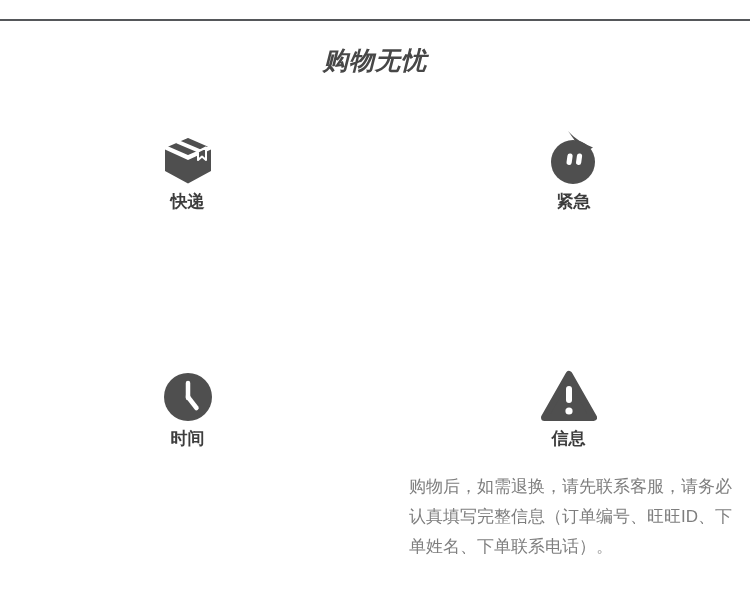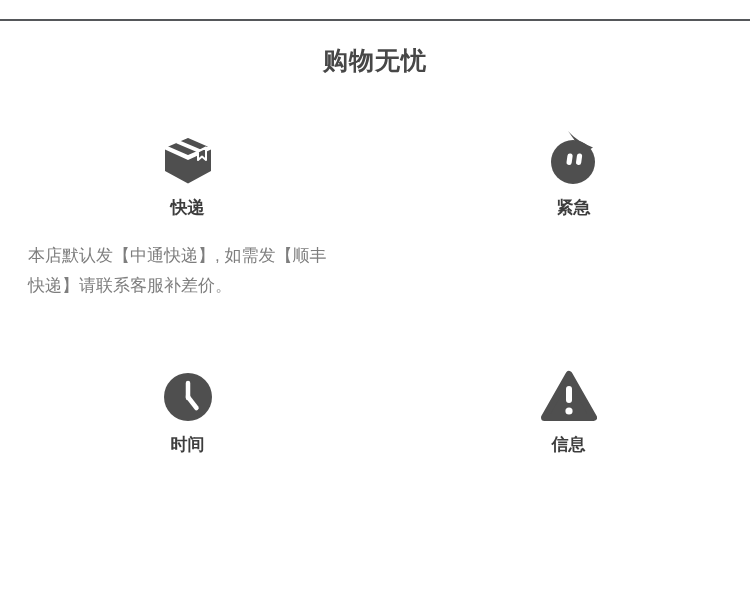--- a/index.html
+++ b/index.html
@@ -13,34 +13,35 @@
   .top-rule {
     position: absolute; left: 0; right: 0; top: 19px;
     border-top: 2px solid #55575a;
   }
   .page-title {
     position: absolute; top: 28px; left: 0; width: 750px;
     text-align: center;
     font-size: 25px; font-weight: bold; color: #474747;
     letter-spacing: 1px;
     line-height: 30px;
+    font-style: italic;
   }
   .cell {
     position: absolute; width: 375px;
     display: flex; flex-direction: column; align-items: center;
   }
   .cell-0 { left: 0;    top: 133px; }
   .cell-1 { left: 386px; top: 133px; }
   .cell-2 { left: 0;    top: 370px; text-align: right; }
   .cell-3 { left: 381px; top: 370px; }
   .icon-box {
     height: 52px; display: flex; align-items: flex-end; justify-content: center;
   }
   .cell-label {
-    margin-top: 12px;
+    margin-top: 6px;
     font-size: 17px; font-weight: bold; color: #3d3d3d;
     line-height: 22px;
   }
   .cell-text {
     align-self: flex-start;
     margin: 22px 4px 0 28px;
     font-size: 17px; line-height: 30px; color: #7e7e7e;
     white-space: pre-line;
   }
   svg { display: block; }
@@ -55,22 +56,20 @@
 <div class="cell cell-0">
   <div class="icon-box">
     <svg width="52" height="50" viewBox="0 0 52 50">
       <path d="M26 25 L3 14.5 L3 36 L26 48.5 L49 36 L49 14.5 Z" fill="#4f4f4f"></path>
       <polygon points="26,1.5 49,11.5 26,21.5 3,11.5" fill="#4f4f4f" stroke="#ffffff" stroke-width="2.5" stroke-linejoin="round"></polygon>
       <line x1="15" y1="6.5" x2="41" y2="17.5" stroke="#ffffff" stroke-width="4"></line>
       <polygon points="36,16.5 44,12.5 44,25 40,21.5 36,25" fill="#4f4f4f" stroke="#ffffff" stroke-width="2" stroke-linejoin="round"></polygon>
     </svg>
   </div>
   <div class="cell-label">快递</div>
-  <div class="cell-text">本店默认发【中通快递】, 如需发【顺丰
-快递】请联系客服补差价。</div>
 </div>
 
 <div class="cell cell-1">
   <div class="icon-box">
     <svg width="52" height="54" viewBox="0 0 52 54">
       <path d="M20 0 C27 8 36 13 45 16.5 L34 23 C30 13 25 7 20 0 Z" fill="#4f4f4f"></path>
       <circle cx="25" cy="31" r="22" fill="#4f4f4f"></circle>
       <rect x="19" y="22.5" width="5.2" height="11.5" rx="2.6" fill="#ffffff" transform="rotate(8 21.6 28)"></rect>
       <rect x="28.5" y="22.5" width="5.2" height="11.5" rx="2.6" fill="#ffffff" transform="rotate(8 31 28)"></rect>
     </svg>
@@ -91,13 +90,16 @@
 
 <div class="cell cell-3">
   <div class="icon-box">
     <svg width="56" height="52" viewBox="0 0 56 52">
       <path d="M28 4.5 L52.5 47.5 L3.5 47.5 Z" fill="#4f4f4f" stroke="#4f4f4f" stroke-width="7" stroke-linejoin="round"></path>
       <rect x="25" y="16" width="6" height="17" rx="3" fill="#ffffff"></rect>
       <circle cx="28" cy="41" r="3.6" fill="#ffffff"></circle>
     </svg>
   </div>
   <div class="cell-label">信息</div>
+  <div class="cell-text">购物后，如需退换，请先联系客服，请务必
+认真填写完整信息（订单编号、旺旺ID、下
+单姓名、下单联系电话）。</div>
 </div>
 
 </body></html>

